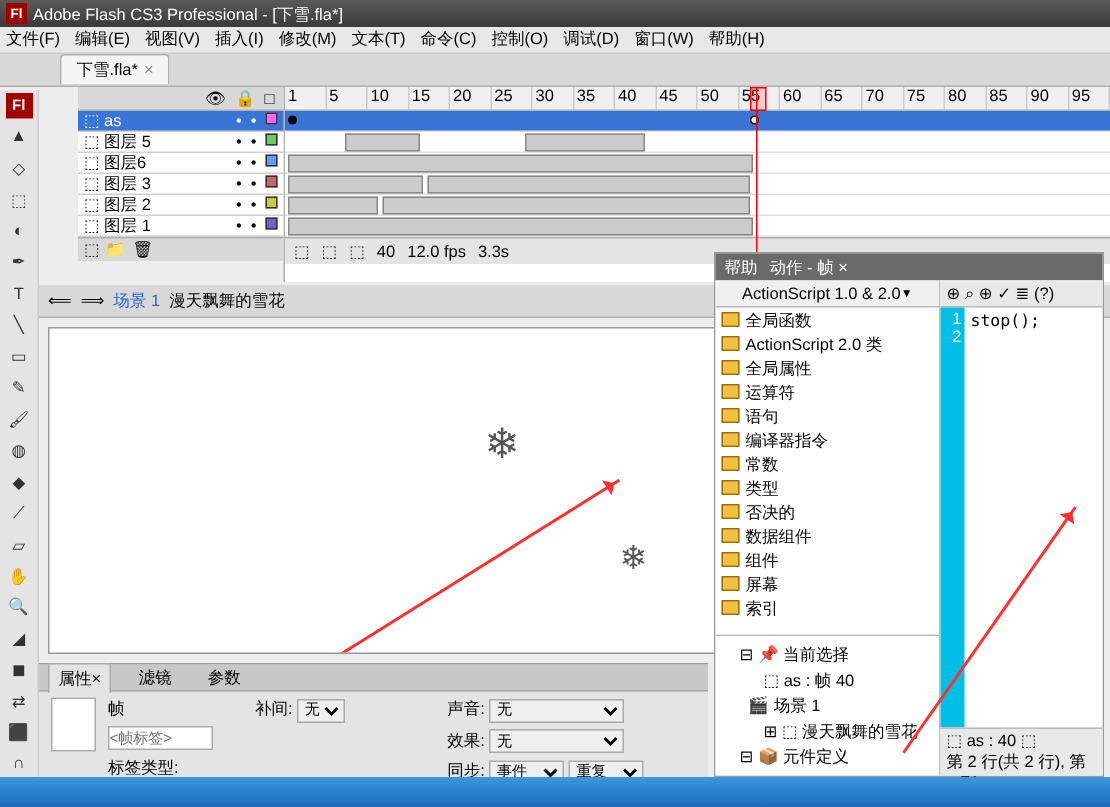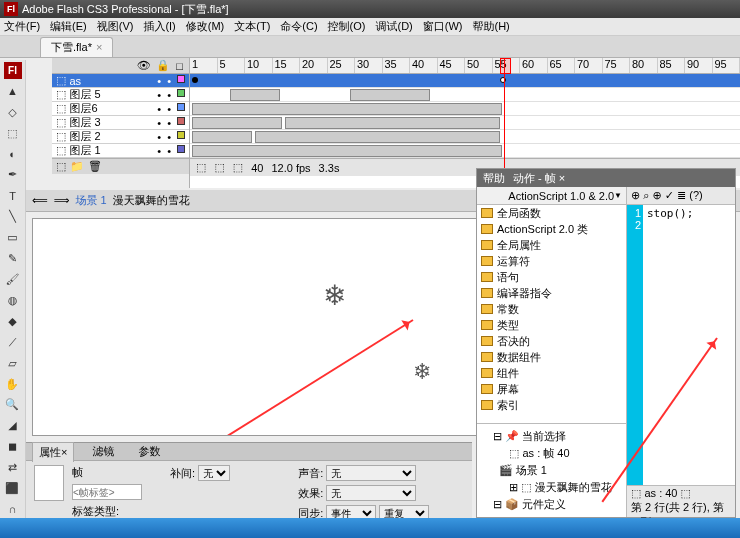--- a/index.html
+++ b/index.html
@@ -1,21 +1,21 @@
 <!DOCTYPE html>
 <html><head>
 <meta charset="utf-8">
 <style>
 * { margin: 0; padding: 0; box-sizing: border-box; font-family: "Microsoft YaHei", sans-serif; font-size: 11px; }
 body { background: #ededed; width: 740px; height: 538px; overflow: hidden; position: relative; }
 .title-bar { background: linear-gradient(#5a5a5a,#3a3a3a); color: #fff; height: 18px; display: flex; align-items: center; padding: 0 4px; }
 .title-bar .icon { width: 14px; height: 14px; background: #a00000; color: #fff; display: flex; align-items: center; justify-content: center; font-size: 9px; font-weight: bold; margin-right: 4px; }
-.menu-bar { background: #e8e8e8; height: 18px; display: flex; align-items: center; padding: 0 4px; border-bottom: 1px solid #ccc; }
+.menu-bar { background: #e8e8e8; height: 18px; display: flex; padding: 0 4px; border-bottom: 1px solid #ccc; }
 .menu-bar span { margin-right: 10px; cursor: default; }
-.doc-tab-bar { background: #d8d8d8; height: 22px; border-bottom: 1px solid #b0b0b0; display: flex; align-items: center; padding-left: 40px; }
+.doc-tab-bar { background: #d8d8d8; height: 22px; border-bottom: 1px solid #b0b0b0; display: flex; align-items: flex-start; padding-left: 40px; }
 .doc-tab { background: #f5f5f5; border: 1px solid #b0b0b0; border-bottom: none; padding: 2px 10px; border-radius: 3px 3px 0 0; display: flex; align-items: center; gap: 4px; }
 .doc-tab .x { color: #888; }
 .left-tool-col { width: 26px; background: #e4e4e4; border-right: 1px solid #ccc; display: flex; flex-direction: column; align-items: center; padding-top: 2px; gap: 4px; position: absolute; top: 60px; left: 0; bottom: 20px; }
 .left-tool-col .flicon { width: 18px; height: 18px; background: #a00000; color: #fff; font-weight: bold; font-size: 10px; display: flex; align-items: center; justify-content: center; }
 .tool-btn { width: 18px; height: 18px; display: flex; align-items: center; justify-content: center; color: #333; }
 .timeline-wrap { margin-left: 26px; flex: 1; display: flex; flex-direction: column; }
 .layers-section { display: flex; flex: 1; }
 .layer-list { width: 138px; border-right: 1px solid #b0b0b0; display: flex; flex-direction: column; }
 .layer-head { height: 16px; display: flex; align-items: center; justify-content: flex-end; gap: 6px; padding-right: 6px; background: #d8d8d8; border-bottom: 1px solid #b0b0b0; font-size: 9px; }
 .layer-row { height: 14px; display: flex; align-items: center; padding-left: 4px; gap: 3px; border-bottom: 1px solid #d0d0d0; background: #fff; }
@@ -37,21 +37,21 @@
 .stage-bar { height: 22px; background: #d8d8d8; border-bottom: 1px solid #b0b0b0; display: flex; align-items: center; gap: 6px; padding: 0 6px; }
 .stage-bar .scene { color: #3066c6; }
 .stage-canvas { flex: 1; background: #fff; position: relative; border: 1px solid #999; margin: 6px; overflow: hidden; }
 .snowflake { position: absolute; color: #555; }
 .arrow1 { position: absolute; width: 260px; height: 2px; background: #ff3030; transform-origin: right center; }
 .arrow1::after { content: ""; position: absolute; right: -2px; top: -5px; border: 6px solid transparent; border-left-color: #ff3030; }
 .panels-right { position: absolute; top: 168px; right: 4px; width: 260px; bottom: 20px; background: #ececec; border: 1px solid #999; display: flex; flex-direction: column; }
 .panel-tabs { height: 18px; background: #6a6a6a; color: #fff; display: flex; align-items: center; font-size: 10px; padding: 0 6px; gap: 8px; }
 .panel-body { flex: 1; display: flex; }
 .actions-left { width: 150px; border-right: 1px solid #bbb; background: #fff; display: flex; flex-direction: column; overflow: hidden; }
-.as-dropdown { height: 18px; border-bottom: 1px solid #bbb; display: flex; align-items: center; padding: 0 4px; background: #f0f0f0; justify-content: flex-end; }
+.as-dropdown { height: 18px; border-bottom: 1px solid #bbb; display: flex; align-items: center; padding: 0 4px; background: #f0f0f0; justify-content: center; }
 .as-dropdown .chev { font-size: 8px; }
 .cat-list { flex: 1; overflow: hidden; }
 .cat-item { height: 16px; display: flex; align-items: center; gap: 4px; padding: 0 4px; }
 .cat-item .book { width: 12px; height: 10px; background: #f5c040; border: 1px solid #a07010; }
 .tree-section { border-top: 1px solid #bbb; padding: 4px; font-size: 10px; }
 .tree-item { padding: 1px 0 1px 12px; }
 .actions-right { flex: 1; background: #fff; display: flex; flex-direction: column; position: relative; }
 .code-toolbar { height: 18px; background: #e8e8e8; border-bottom: 1px solid #bbb; display: flex; align-items: center; gap: 4px; padding: 0 4px; font-size: 10px; }
 .code-area { flex: 1; display: flex; }
 .gutter { width: 16px; background: #00bfe6; text-align: right; padding: 2px 2px 0 0; color: #fff; font-size: 9px; }

